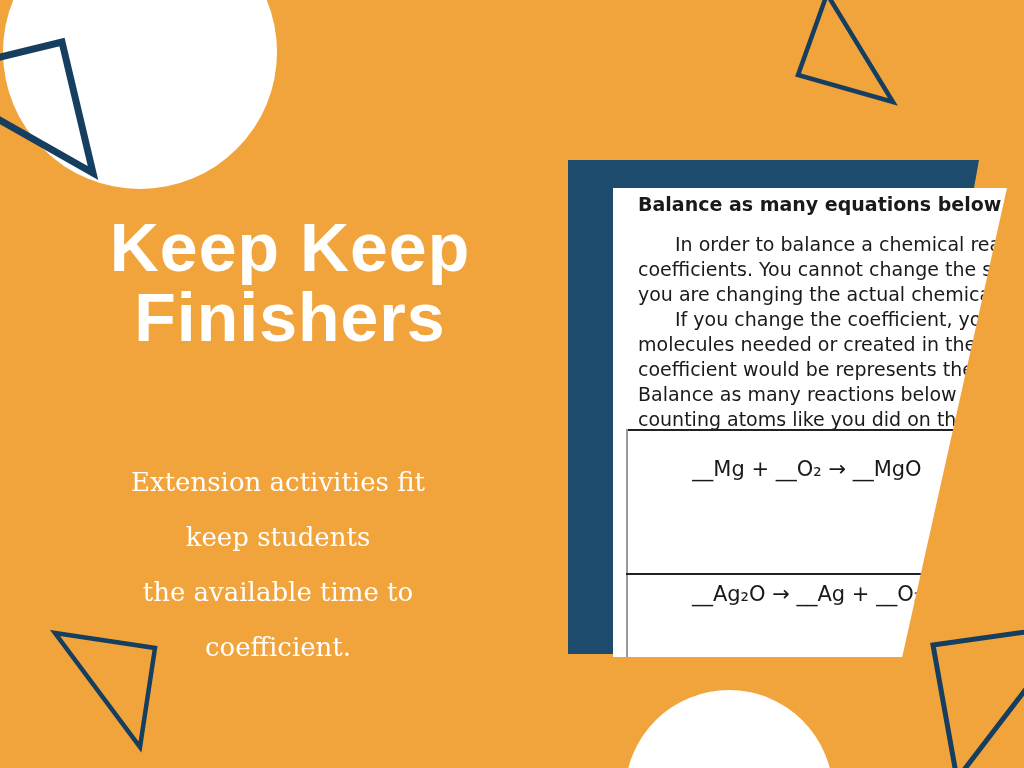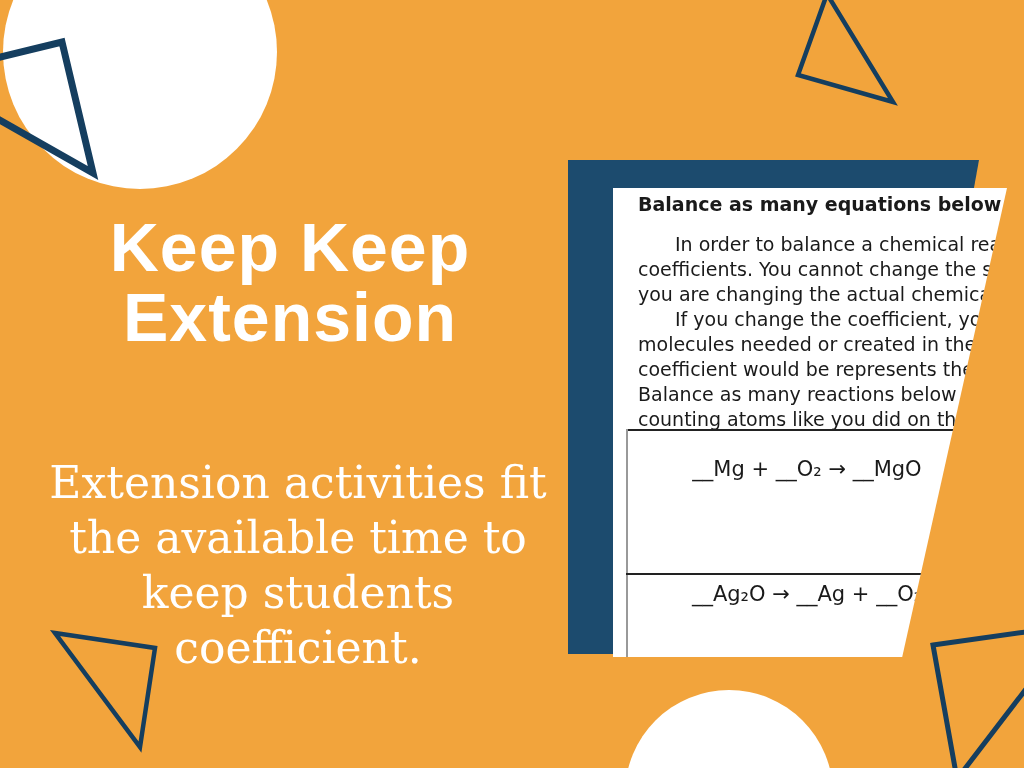--- a/index.html
+++ b/index.html
@@ -21,24 +21,24 @@
   .circle-bc{left:625px;top:690px;width:208px;height:208px;}
   .tri-layer{position:absolute;left:0;top:0;width:1024px;height:768px;pointer-events:none;}
   .tri-layer polygon{fill:none;stroke:var(--navy-line);}
 
   .headline{
     position:absolute;left:30px;top:212px;width:520px;
     text-align:center;color:#fff;font-weight:bold;
     font-size:68px;line-height:70px;letter-spacing:1px;
   }
   .subtitle{
-    position:absolute;left:28px;top:455px;width:540px;
+    position:absolute;left:8px;top:455px;width:540px;
     text-align:center;color:#fff;
     font-family:"DejaVu Serif",serif;
-    font-size:44px;line-height:55px;
+    font-size:26px;line-height:55px;
   }
 
   .ws-back{
     position:absolute;left:568px;top:160px;width:411px;height:494px;
     background:var(--navy-panel);
     clip-path:polygon(0 0,100% 0,78.3% 100%,0 100%);
   }
   .paper{
     position:absolute;left:613px;top:188px;width:394px;height:469px;
     background:var(--paper);
@@ -74,27 +74,27 @@
 
   <svg class="tri-layer" viewBox="0 0 1024 768">
     <polygon points="62,42 93,173 -78,76" stroke-width="7"></polygon>
     <polygon points="827,-6 798,75 893,102" stroke-width="4.5"></polygon>
     <polygon points="55,633 155,648 140,747" stroke-width="4.5"></polygon>
     <polygon points="933,645 1075,625 957,779" stroke-width="5"></polygon>
   </svg>
 
   <div class="headline">
     <div>Keep Keep</div>
-    <div>Extension</div>
+    <div>Finishers</div>
   </div>
 
   <div class="subtitle">
     <div>Extension activities fit</div>
+    <div>keep students</div>
     <div>the available time to</div>
-    <div>keep students</div>
     <div>coefficient.</div>
   </div>
 
   <div class="ws-back"></div>
 
   <div class="paper">
     <div class="ws-title">Balance as many equations below a</div>
 
     <div class="ws-para">
       <div class="line indent">In order to balance a chemical rea</div>

